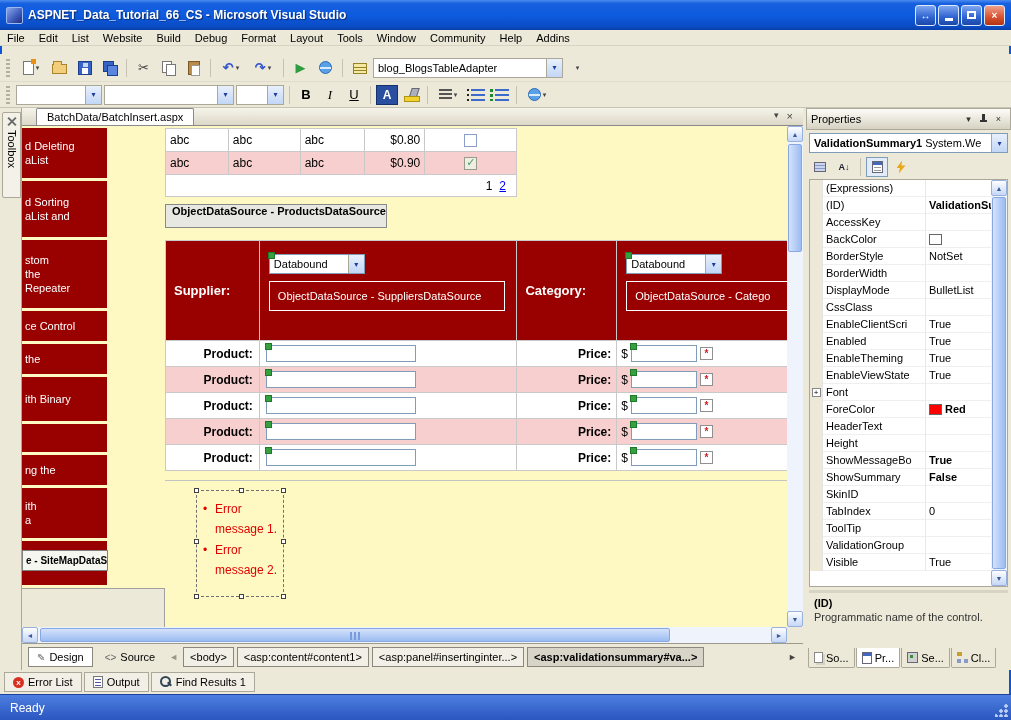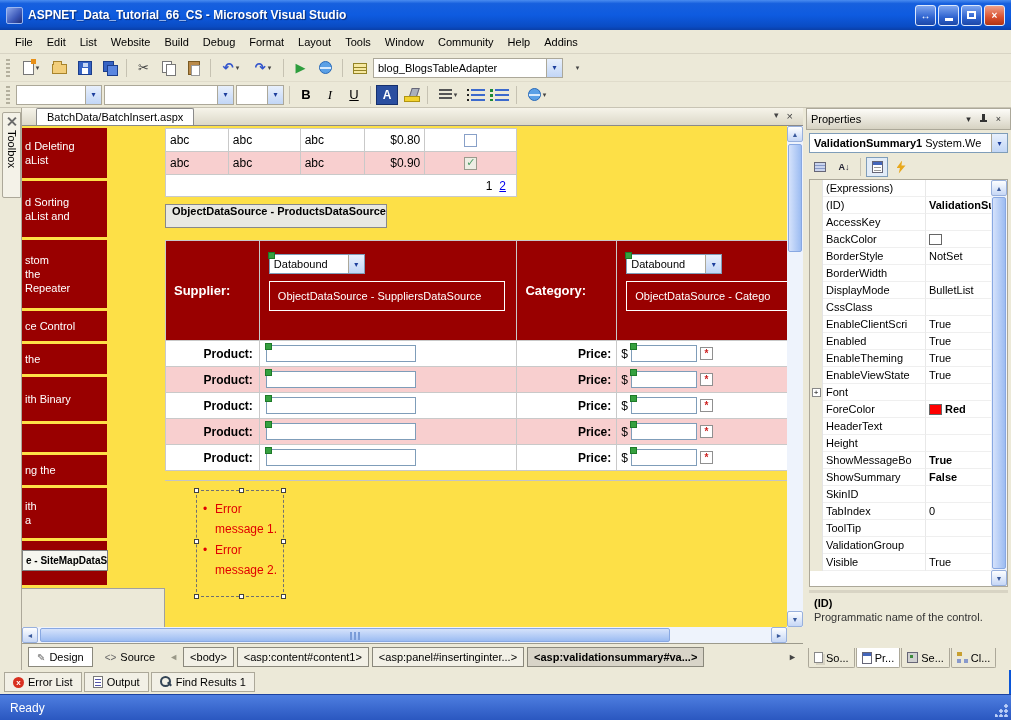--- a/index.html
+++ b/index.html
@@ -16,21 +16,21 @@
   .title-text{font-size:12px;font-weight:bold;text-shadow:1px 1px 1px #0A2A70;white-space:nowrap;overflow:hidden;flex:1;}
   .winbtns{display:flex;gap:2px;}
   .wbtn{width:21px;height:21px;border:1px solid #DCE8FC;border-radius:3px;color:#fff;
     background:linear-gradient(#7FA6EF,#2E63D0 60%,#1C48A8);display:flex;align-items:center;justify-content:center;
     font-size:10px;font-weight:bold;}
   .wbtn.close{background:linear-gradient(#F0A088,#D8502E 60%,#B03414);}
   .wbtn .minbar{width:8px;height:3px;background:#fff;margin-top:8px;}
   .wbtn .maxbox{width:9px;height:8px;border:2px solid #fff;}
 
   
-  .menubar{position:absolute;left:0;top:30px;right:0;height:24px;background:#ECE9D8;border-bottom:1px solid #D8D4C4;display:flex;align-items:center;padding-left:8px;}
+  .menubar{position:absolute;left:0;top:30px;right:0;height:16px;background:#ECE9D8;border-bottom:1px solid #D8D4C4;display:flex;align-items:center;}
   .menu-item{padding:4px 7px;color:#000;cursor:default;}
 
   
   .toolbar{position:absolute;left:0;right:0;background:#ECE9D8;display:flex;align-items:center;gap:2px;padding-left:4px;}
   .toolbar.std{top:54px;height:28px;border-bottom:1px solid #E0DCCB;}
   .toolbar.fmt{top:82px;height:26px;border-bottom:1px solid #C8C4B4;}
   .grip{width:4px;height:18px;background:repeating-linear-gradient(180deg,#B4B09E 0 2px,transparent 2px 4px);margin:0 4px 0 2px;flex:none;}
   .sep{width:1px;height:18px;background:#C6C2B2;margin:0 3px;flex:none;}
   .tbtn{width:23px;height:22px;display:flex;align-items:center;justify-content:center;border:1px solid transparent;flex:none;position:relative;}
   .tbtn.dd{width:30px;}
@@ -80,21 +80,21 @@
   .i-tools::before{transform:rotate(45deg);}
   .i-tools::after{transform:rotate(-45deg);}
   .toolbox-text{writing-mode:vertical-rl;font-size:11px;color:#000;}
 
   
   .doc-tabstrip{position:absolute;left:22px;top:108px;width:781px;height:18px;background:linear-gradient(#F6F4EA,#DCD8C8);border-bottom:1px solid #8A8A8A;display:flex;align-items:flex-end;}
   .doc-tab{margin-left:14px;background:#fff;border:1px solid #8A8A8A;border-bottom:none;padding:2px 10px 2px 10px;font-size:11px;border-radius:2px 2px 0 0;}
   .tabstrip-btns{margin-left:auto;display:flex;gap:8px;padding:0 10px 3px 0;color:#444;font-size:9px;}
 
   
-  .design-surface{position:absolute;left:22px;top:126px;width:765px;height:501px;background:#fde047;overflow:hidden;}
+  .design-surface{position:absolute;left:22px;top:126px;width:765px;height:501px;background:#fef9c3;overflow:hidden;}
 
   .nav-item{position:absolute;left:0;width:85px;background:#990000;color:#fff;display:flex;align-items:center;padding:2px 3px;overflow:hidden;}
   .nav-item span{white-space:pre-line;line-height:14px;font-size:11px;}
   .nav-item:nth-of-type(1){top:2px;height:50px;}
   .nav-item:nth-of-type(2){top:55px;height:56px;}
   .nav-item:nth-of-type(3){top:114px;height:68px;}
   .nav-item:nth-of-type(4){top:185px;height:30px;}
   .nav-item:nth-of-type(5){top:218px;height:30px;}
   .nav-item:nth-of-type(6){top:251px;height:44px;}
   .nav-item:nth-of-type(7){top:298px;height:28px;}

